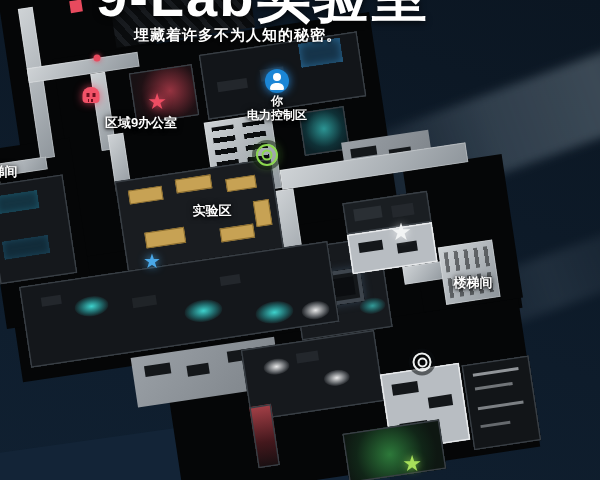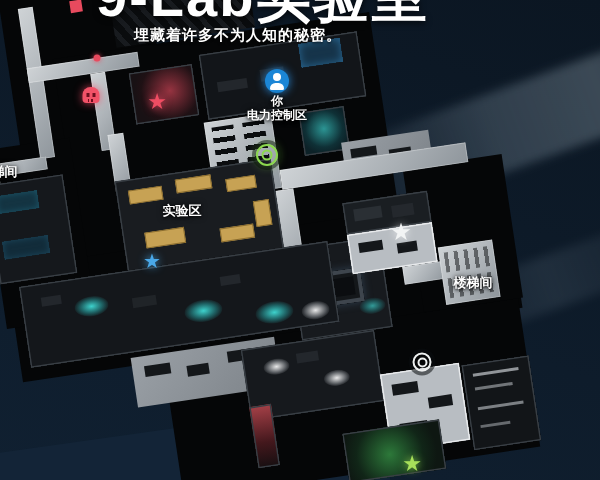--- a/index.html
+++ b/index.html
@@ -212,19 +212,20 @@
   <div class="marker star" style="left:401px;top:232px;font-size:24px;color:#f2f4f4;text-shadow:0 0 8px rgba(255,255,255,.7);">★</div>
   <div class="marker star" style="left:412px;top:464px;color:#a8e05a;text-shadow:0 0 8px rgba(150,220,80,.9);">★</div>
 
   <div class="marker bullseye" style="left:267px;top:155px;width:18px;height:18px;border:2.5px solid #8cd94e;box-shadow:0 0 0 4px rgba(10,20,10,.5),0 0 10px rgba(130,215,75,.6);">
     <span style="position:absolute;left:50%;top:50%;transform:translate(-50%,-50%);width:7px;height:7px;border:2px solid #8cd94e;border-radius:50%;"></span>
   </div>
   <div class="marker bullseye" style="left:422px;top:340px;width:15px;height:15px;border:2.5px solid #eef0f0;box-shadow:0 0 0 4px rgba(10,12,14,.55);">
     <span style="position:absolute;left:50%;top:50%;transform:translate(-50%,-50%);width:6px;height:6px;border:2px solid #eef0f0;border-radius:50%;"></span>
   </div>
 
-  <div class="mlabel" style="left:182px;top:211px;">实验区</div>
+  <div class="mlabel" style="left:141px;top:123px;">区域9办公室</div>
+  <div class="mlabel" style="left:212px;top:211px;">实验区</div>
   <div class="mlabel" style="left:473px;top:283px;">楼梯间</div>
   <div class="mlabel" style="left:-2px;top:172px;">楼梯间</div>
 </div>
 
 <div class="title">9-Lab实验室</div>
 <div class="subtitle">埋藏着许多不为人知的秘密。</div>
 
 </body></html>

